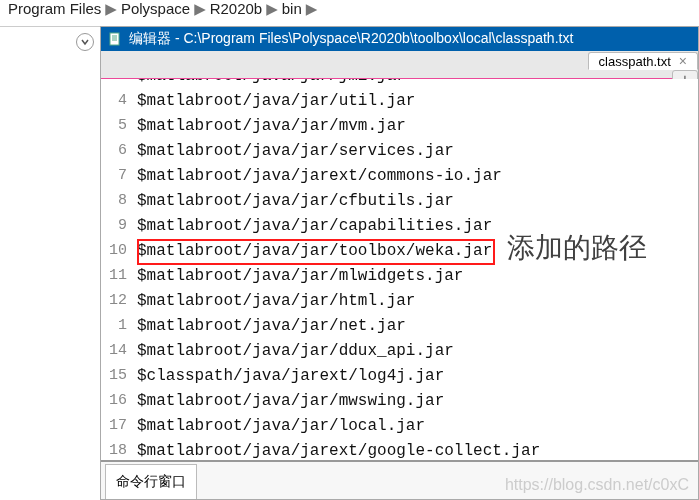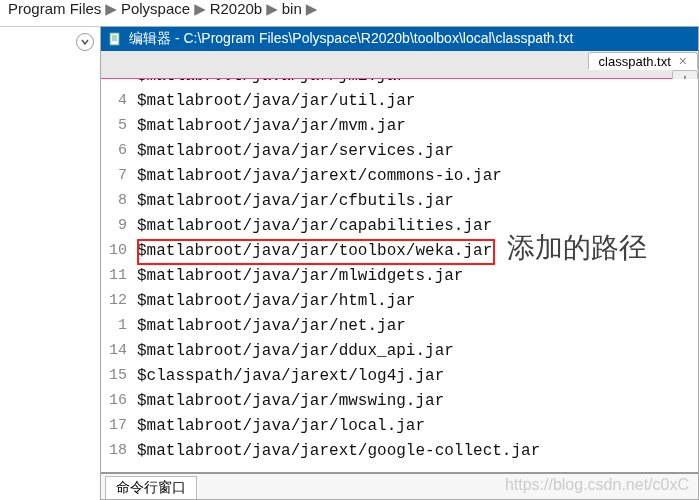--- a/index.html
+++ b/index.html
@@ -152,21 +152,21 @@
     }
     .bottom-panel {
       border-top: 2px solid #999;
       background: #f7f7f7;
     }
     .bottom-tab {
       display: inline-block;
       background: #fff;
       border: 1px solid #bbb;
       border-bottom: none;
-      padding: 2px 10px;
+      padding: 8px 10px;
       font-size: 14px;
       margin-left: 4px;
       margin-top: 2px;
     }
     .watermark {
       position: absolute;
       right: 10px;
       bottom: 6px;
       color: #ccc;
       font-size: 16px;

